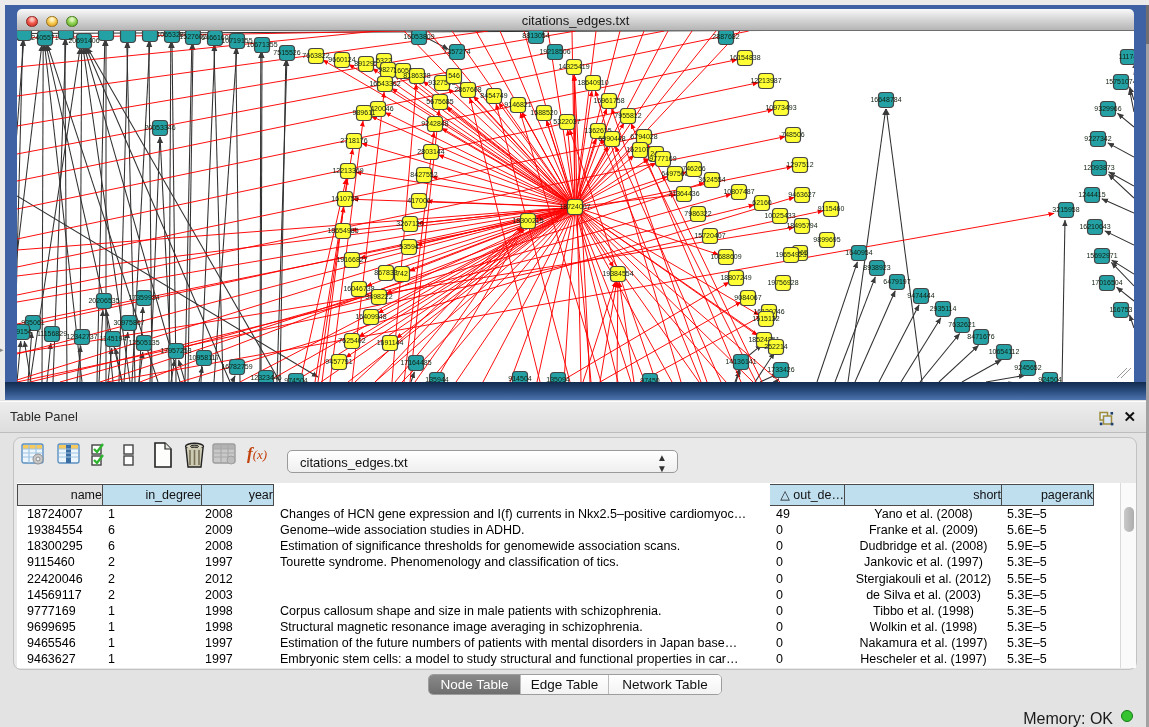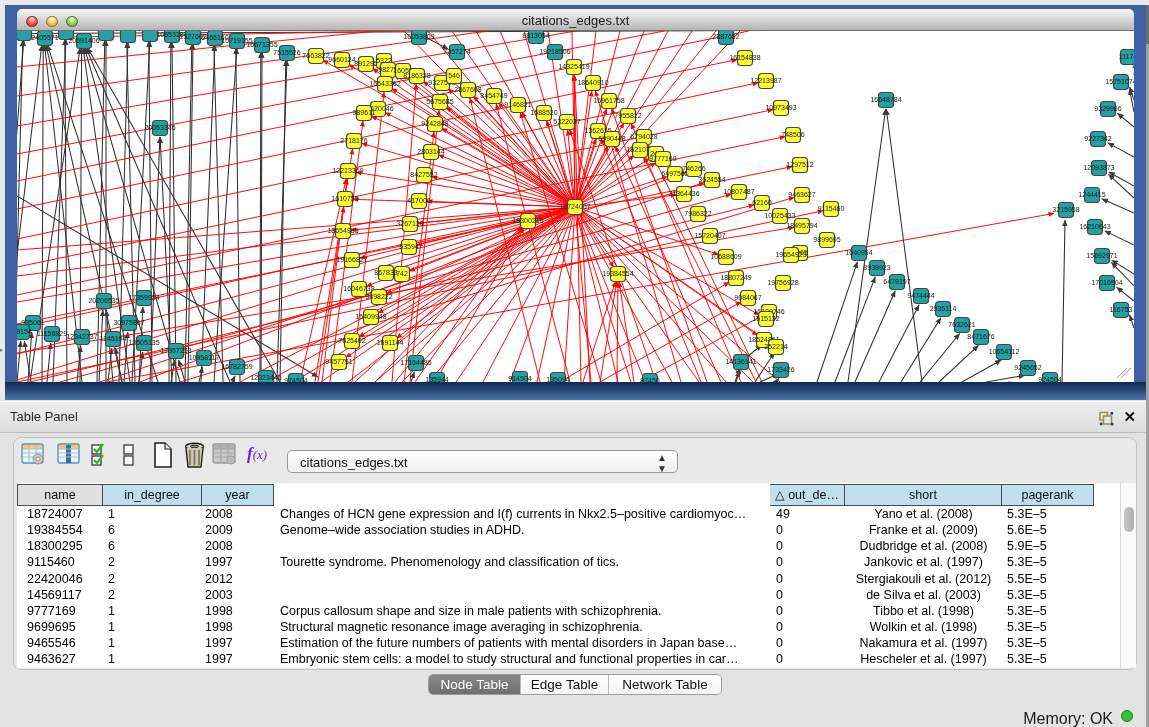--- a/index.html
+++ b/index.html
@@ -41,21 +41,21 @@
 #toolbar { position:absolute; left:0px; top:42px; height:36px; }
 .tbi { position:absolute; top:0; }
 #dropdown { position:absolute; left:287px; top:50px; width:391px; height:23px;
   background:linear-gradient(#ffffff,#efefef); border:1px solid #9a9a9a; border-radius:5px; }
 #dropdown .dt { position:absolute; left:12px; top:4px; font-size:13px; color:#111; }
 #dropdown .ar { position:absolute; right:10px; top:1px; font-size:10px; color:#333; letter-spacing:0; }
 
 
 #tbl { position:absolute; left:17px; top:83px; width:1103px; height:185px; background:#fff; overflow:hidden; }
 .th { position:absolute; top:0.5px; height:22px; border:1px solid #4a4a4a; border-left:none;
-  background:#bfdeee; font-size:12.5px; color:#111; text-align:center; line-height:21px; }
+  background:#bfdeee; font-size:12.5px; color:#111; text-align:right; line-height:21px; }
 .th.first { border-left:1px solid #4a4a4a; background:#e0e0e0; }
 .tr { position:absolute; left:0; width:1103px; height:16.2px; font-size:12.5px; color:#000; }
 .c { position:absolute; top:1px; white-space:nowrap; overflow:hidden; }
 .cname { left:27px; width:72px; }
 .cind  { left:108px; width:90px; }
 .cyear { left:205px; width:65px; }
 .ctitle{ left:280px; width:486px; }
 .cout  { left:776px; width:66px; }
 .cshort{ left:845px; width:157px; text-align:center; }
 .cpr   { left:1007px; width:87px; }
@@ -673,21 +673,21 @@
       <ellipse cx="12.5" cy="4.5" rx="4" ry="1.4" fill="#8f8c7a" stroke="#222"></ellipse>
       <path d="M4 6 L6 25 L19 25 L21 6" fill="#cdcab4" stroke="#222" stroke-width="1.4"></path>
       <path d="M8 8v15 M12.5 8v15 M17 8v15" stroke="#777158" stroke-width="1.6"></path>
     </svg>
     <svg class="tbi" style="left:212px" width="25" height="24" viewBox="0 0 25 24">
       <rect x="1" y="2" width="22" height="19" rx="2" fill="#c9c9c9" stroke="#9b9b9b" stroke-width="1.4"></rect>
       <rect x="2" y="3" width="20" height="4" fill="#b3b3b3"></rect>
       <path d="M2 7h20 M2 11h20 M2 15h20 M9 3v18 M16 3v18" stroke="#a8a8a8" stroke-width="1.2"></path>
       <circle cx="19" cy="18" r="4" fill="#bcbcbc" stroke="#a0a0a0"></circle>
     </svg>
-    <div class="tbi" style="left:247px; top:2px; font-family:'Liberation Serif',serif; font-style:italic; font-size:17px; color:#6d28d9;"><b>f</b><span style="font-size:13px">(x)</span></div>
+    <div class="tbi" style="left:247px; top:2px; font-family:'Liberation Serif',serif; font-style:italic; font-size:17px; color:#c2410c;"><b>f</b><span style="font-size:13px">(x)</span></div>
   </div>
   <div id="dropdown">
       <div class="dt">citations_edges.txt</div>
       <div class="ar">▲<br>▼</div>
     </div>
 
   <div id="tbl"></div>
   <div class="th first" style="top:83.5px; left:17px; width:86px;">name</div>
   <div class="th" style="top:83.5px; left:103px; width:99px;">in_degree</div>
   <div class="th" style="top:83.5px; left:202px; width:72px;">year</div>
@@ -709,20 +709,21 @@
       <span class="c cyear">2009</span>
       <span class="c ctitle">Genome–wide association studies in ADHD.</span>
       <span class="c cout">0</span>
       <span class="c cshort">Franke et al. (2009)</span>
       <span class="c cpr">5.6E–5</span>
     </div>
 <div class="tr" style="top:138.3px">
       <span class="c cname">18300295</span>
       <span class="c cind">6</span>
       <span class="c cyear">2008</span>
+      <span class="c ctitle">Estimation of significance thresholds for genomewide association scans.</span>
       <span class="c cout">0</span>
       <span class="c cshort">Dudbridge et al. (2008)</span>
       <span class="c cpr">5.9E–5</span>
     </div>
 <div class="tr" style="top:154.4px">
       <span class="c cname">9115460</span>
       <span class="c cind">2</span>
       <span class="c cyear">1997</span>
       <span class="c ctitle">Tourette syndrome. Phenomenology and classification of tics.</span>
       <span class="c cout">0</span>

